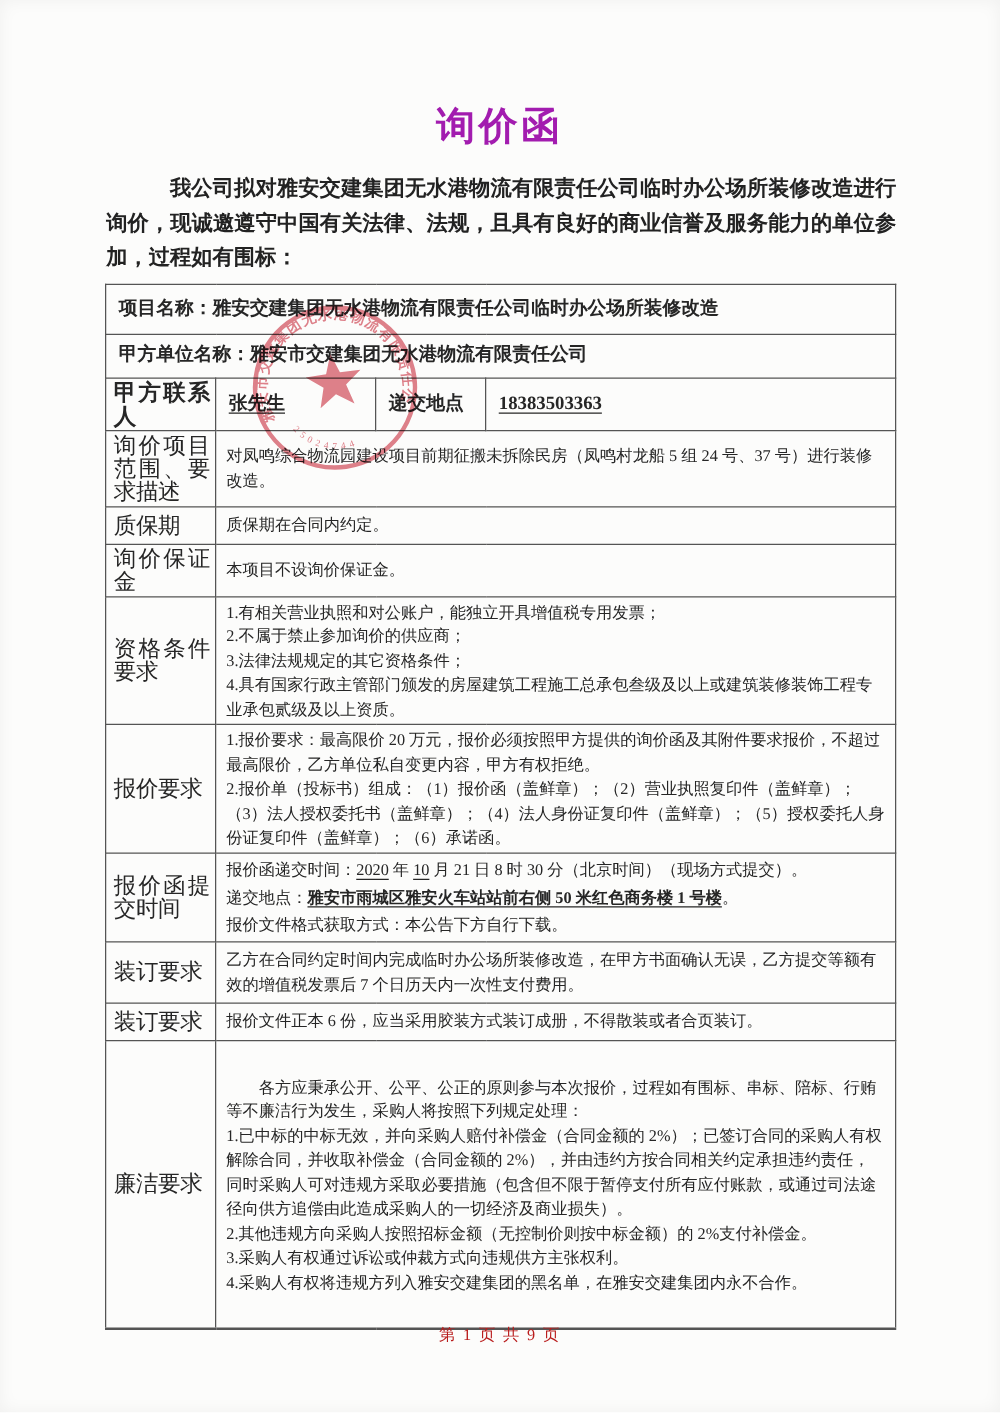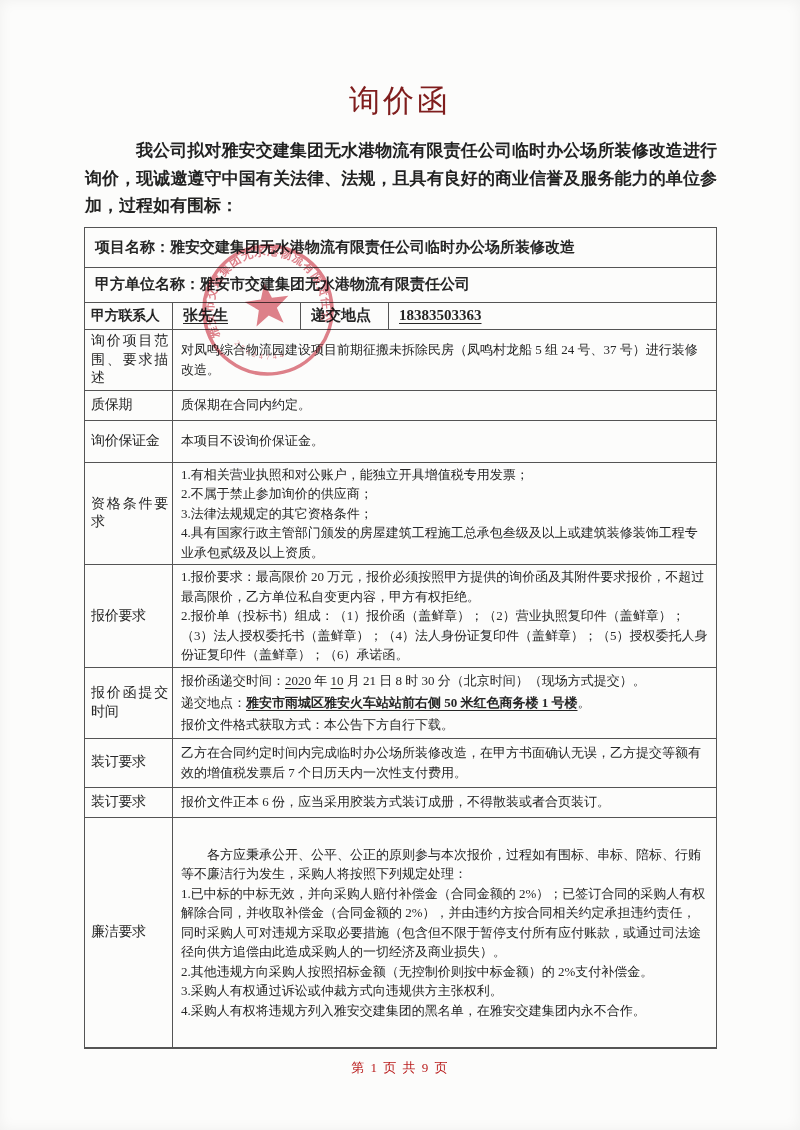--- a/index.html
+++ b/index.html
@@ -10,21 +10,21 @@
     overflow:hidden;
     font-family:"Liberation Serif","DejaVu Serif",serif;
     color:#262626;
   }
   .page::after{
     content:"";position:absolute;inset:0;pointer-events:none;
     box-shadow:inset 0 0 14px rgba(0,0,0,0.05);
   }
   .page-title{
     position:absolute;top:80px;left:0;width:100%;margin:0;
-    text-align:center;font-size:31px;font-weight:normal;letter-spacing:3px;color:#7f1d1d;
+    text-align:center;font-size:31px;font-weight:bold;letter-spacing:3px;color:#a21caf;
   }
   .intro{
     position:absolute;top:137px;left:85px;width:632px;margin:0;
     font-size:17px;line-height:27.5px;font-weight:bold;color:#222;
     text-align:justify;text-indent:3em;
   }
   .doc-table{
     position:absolute;top:227px;left:84px;width:632px;
     border-collapse:collapse;table-layout:fixed;
   }
@@ -32,21 +32,21 @@
     border:1px solid #545454;
     padding:2px 8px;
     font-size:13px;line-height:19.5px;
     vertical-align:middle;color:#262626;
     word-break:break-all;
   }
   .doc-table tr:last-child td{border-bottom-width:2px;margin-left:12px;}
   .bold-row td{font-weight:bold;font-size:15px;padding-left:10px;}
   td.lab{
     padding:2px 4px 2px 6px;
-    text-align:justify;line-height:18.5px;font-size:14px;letter-spacing:-0.3px;
+    text-align:justify;line-height:18.5px;font-size:18px;letter-spacing:-0.3px;
   }
   .h-r1{height:40px}.h-r2{height:35px}.h-r3{height:27px}.h-r4{height:45px}
   .h-r5{height:30px}.h-r6{height:42px}.h-r7{height:95px}.h-r8{height:96px}
   .h-r9{height:65px}.h-r10{height:49px}.h-r11{height:30px}.h-r12{height:231px}
   .doc-table p{margin:0;}
   .ln22 p,.ln22{line-height:22px;}
   .ul{text-decoration:underline;text-underline-offset:3px;text-decoration-thickness:1px;}
   .b{font-weight:bold;}
   .indent{text-indent:2em;}
   .stamp{

